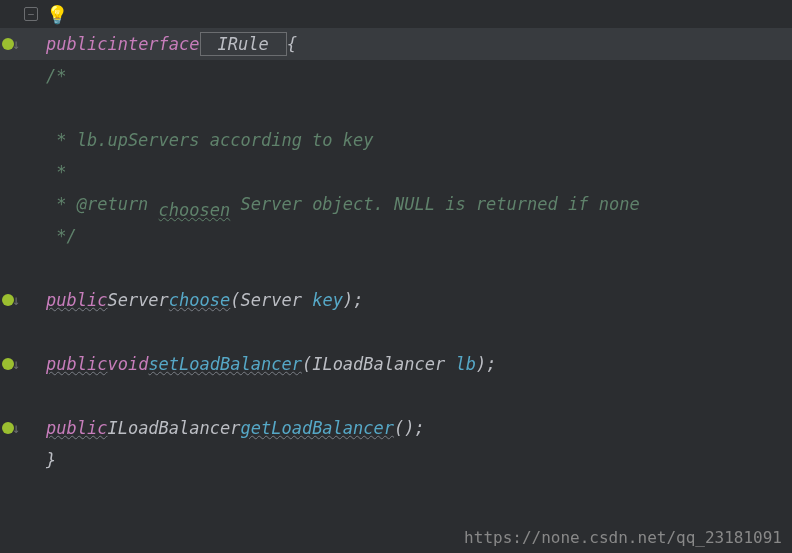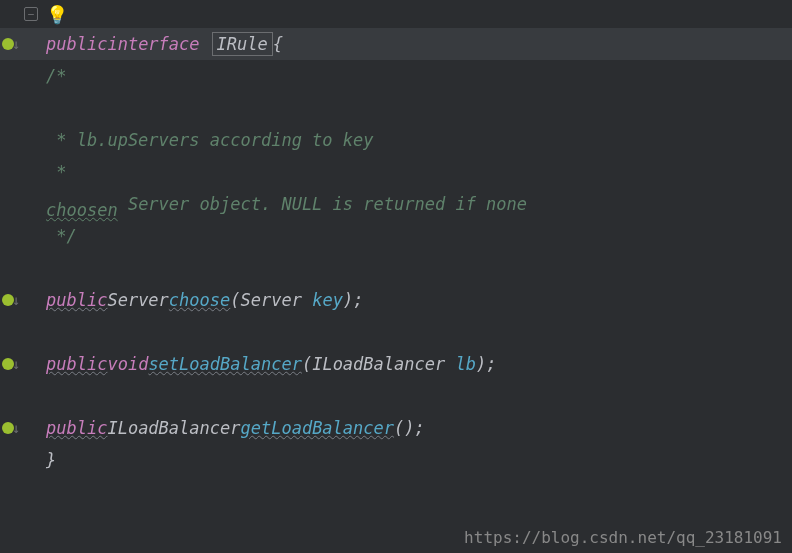--- a/index.html
+++ b/index.html
@@ -89,22 +89,21 @@
     .kw { color: #C77DBB; }
     .type { color: #BCBEC4; }
     .param { color: #56A8C7; }
     .method { color: #56A8C7; }
     .return-type { color: #C77DBB; }
     .doc { color: #5F826B; }
     .punct { color: #BCBEC4; }
     .cls { color: #BCBEC4; }
     .boxed {
       border: 1px solid #6B6D70;
-      padding: 1px 4px;
-      margin-left: 12px;
+      padding: 1px 17px;
     }
     .wavy {
       text-decoration: underline wavy #5F826B;
       text-decoration-thickness: 1px;
       margin-top: 12px;
     }
     .wavy-grey {
       text-decoration: underline wavy #7A7E85;
       text-decoration-thickness: 1px;
     }
@@ -150,21 +149,21 @@
       <div class="code">    <span class="doc"> * lb.upServers according to key</span></div>
     </div>
 
     <div class="line">
       <div class="gutter"></div>
       <div class="code">    <span class="doc"> * </span></div>
     </div>
 
     <div class="line">
       <div class="gutter"></div>
-      <div class="code">    <span class="doc wavy">choosen</span><span class="doc"> Server object. NULL is returned if none</span></div>
+      <div class="code">    <span class="doc"> * @return </span><span class="doc wavy">choosen</span><span class="doc"> Server object. NULL is returned if none</span></div>
     </div>
 
 
     <div class="line">
       <div class="gutter"></div>
       <div class="code">    <span class="doc"> */</span></div>
     </div>
 
     <div class="line">
       <div class="gutter"></div>
@@ -204,14 +203,14 @@
       </div>
       <div class="code">    <span class="kw wavy-grey">public</span> <span class="cls">ILoadBalancer</span> <span class="method wavy-grey">getLoadBalancer</span><span class="punct">(</span><span class="punct">);</span></div>
     </div>
 
     <div class="line">
       <div class="gutter"></div>
       <div class="code"><span class="punct">}</span></div>
     </div>
 
   </div>
-  <div class="watermark">https://blog.csdn.net/qq_23181091</div>
+  <div class="watermark">https://none.csdn.net/qq_23181091</div>
 </div>
 
 </body></html>

